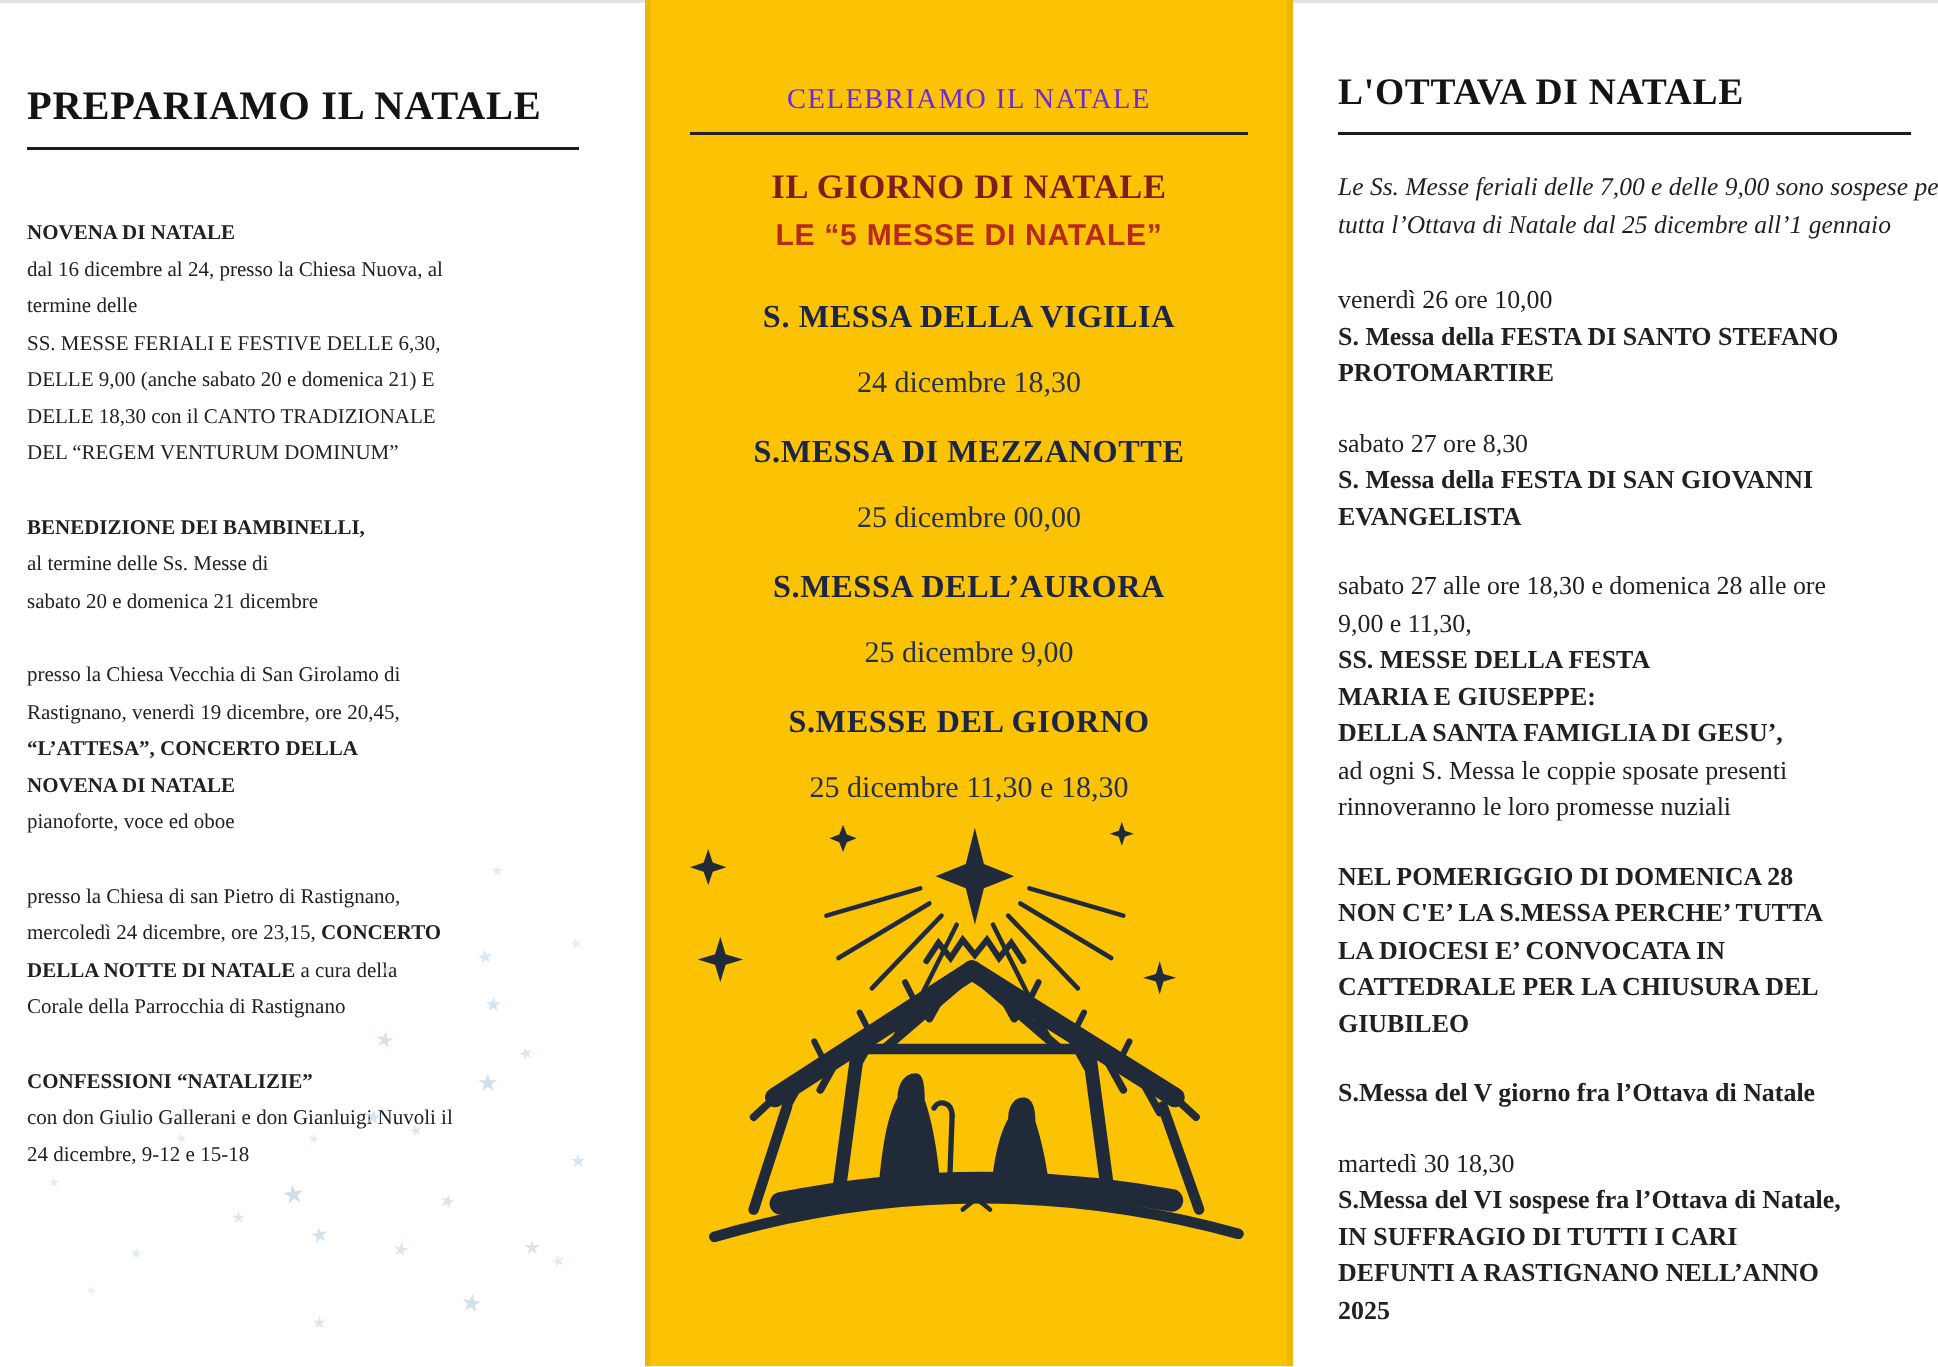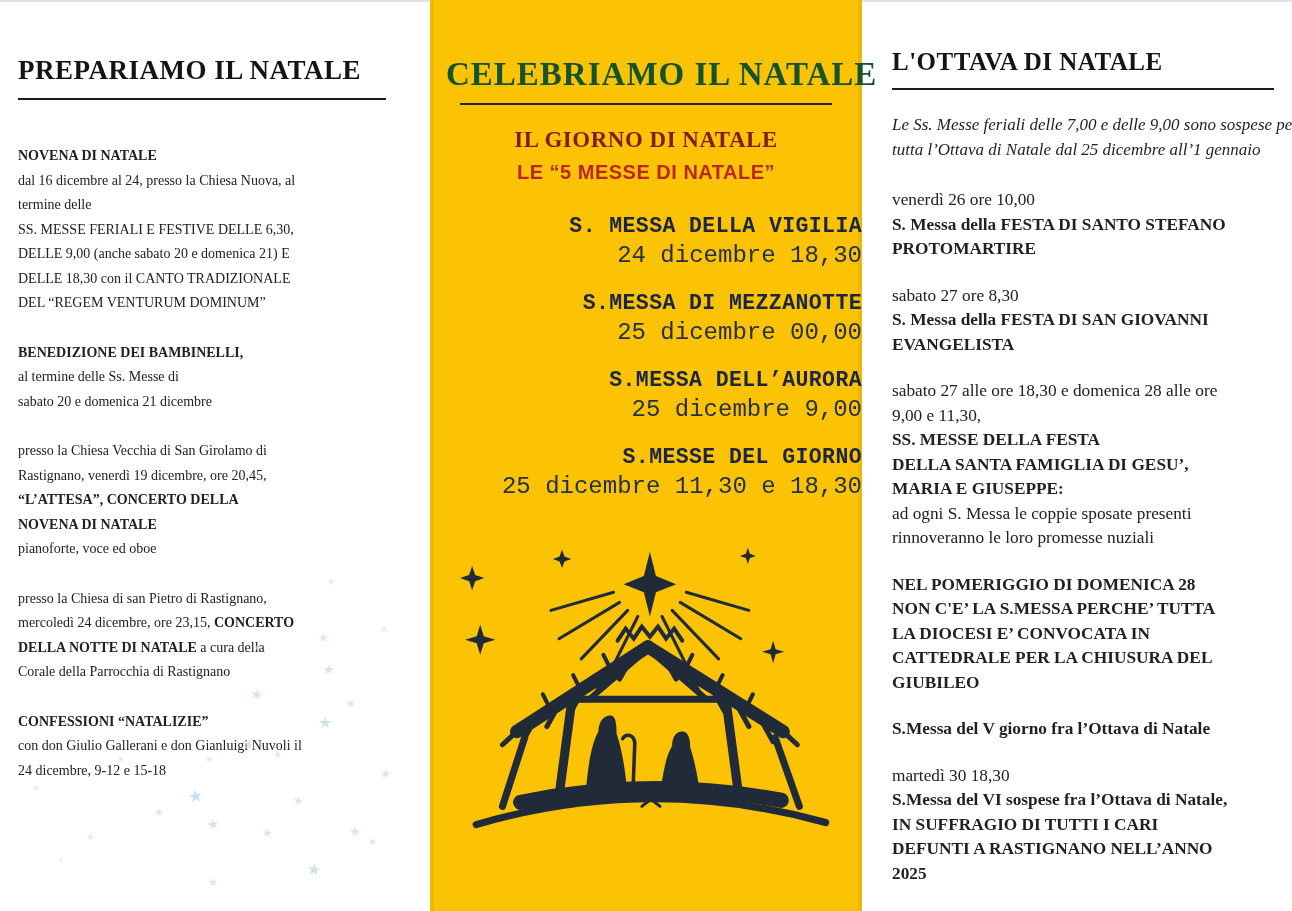--- a/index.html
+++ b/index.html
@@ -18,30 +18,30 @@
   .col-left .lr-title{margin-bottom:44px;}
   .para{font-size:14px;line-height:24.5px;margin:0 0 25px 0;}
 
   
   .star{position:absolute;color:#cfe0ec;line-height:1;pointer-events:none;}
   .star::before{content:"★";}
 
   
   .col-center{position:absolute;left:430px;top:0;width:432px;height:911px;background:#fbc303;
               box-shadow:inset 4px 0 0 #ecb806, inset -4px 0 0 #ecb806;}
-  .c-title{margin:56px 16px 0;text-align:center;color:#14532d;font-size:33px;font-weight:bold;
+  .c-title{margin:56px 16px 0;text-align:center;color:#6d28d9;font-size:19px;font-weight:normal;
            letter-spacing:1px;white-space:nowrap;}
   .c-rule{width:372px;margin:10px auto 0;border-top:2px solid #232323;height:0;}
   .c-day{margin-top:22px;text-align:center;font-size:23px;font-weight:bold;color:#7f1d1d;letter-spacing:.5px;}
   .c-red{margin-top:8px;text-align:center;font-family:"Liberation Sans","DejaVu Sans",sans-serif;
          font-size:20px;font-weight:bold;color:#b8291b;letter-spacing:.5px;}
   .mass-list{margin-top:30px;}
-  .mass{margin-bottom:22px;text-align:right;font-family:Liberation Mono, monospace;}
+  .mass{margin-bottom:22px;text-align:center;}
   .mass-name{font-size:21.5px;font-weight:bold;color:#1c2544;letter-spacing:.4px;}
-  .mass-time{margin-top:4px;font-size:24px;color:#26304a;}
+  .mass-time{margin-top:20px;font-size:20px;color:#26304a;}
   .nativity{position:absolute;left:28px;top:545px;width:404px;height:350px;}
 
   
   .col-right{position:absolute;left:892px;top:48px;width:382px;}
   .col-right .lr-title{font-size:25px;margin-bottom:22px;}
   .notice{font-style:italic;font-size:17px;line-height:25px;margin:0 0 26px 0;color:#1f1f1f;}
   .event{font-size:17.3px;line-height:24.5px;margin:0 0 22px 0;}
 </style>
 </head>
 <body>
@@ -238,22 +238,22 @@
     <p class="event">
       <span class="line">sabato 27 ore 8,30</span>
       <span class="line b">S. Messa della FESTA DI SAN GIOVANNI</span>
       <span class="line b">EVANGELISTA</span>
     </p>
 
     <p class="event">
       <span class="line">sabato 27 alle ore 18,30 e domenica 28 alle ore</span>
       <span class="line">9,00 e 11,30,</span>
       <span class="line b">SS. MESSE DELLA FESTA</span>
+      <span class="line b">MARIA E GIUSEPPE:</span>
       <span class="line b">DELLA SANTA FAMIGLIA DI GESU’,</span>
-      <span class="line b">MARIA E GIUSEPPE:</span>
       <span class="line">ad ogni S. Messa le coppie sposate presenti</span>
       <span class="line">rinnoveranno le loro promesse nuziali</span>
     </p>
 
     <p class="event">
       <span class="line b">NEL POMERIGGIO DI DOMENICA 28</span>
       <span class="line b">NON C'E’ LA S.MESSA PERCHE’ TUTTA</span>
       <span class="line b">LA DIOCESI E’ CONVOCATA IN</span>
       <span class="line b">CATTEDRALE PER LA CHIUSURA DEL</span>
       <span class="line b">GIUBILEO</span>

